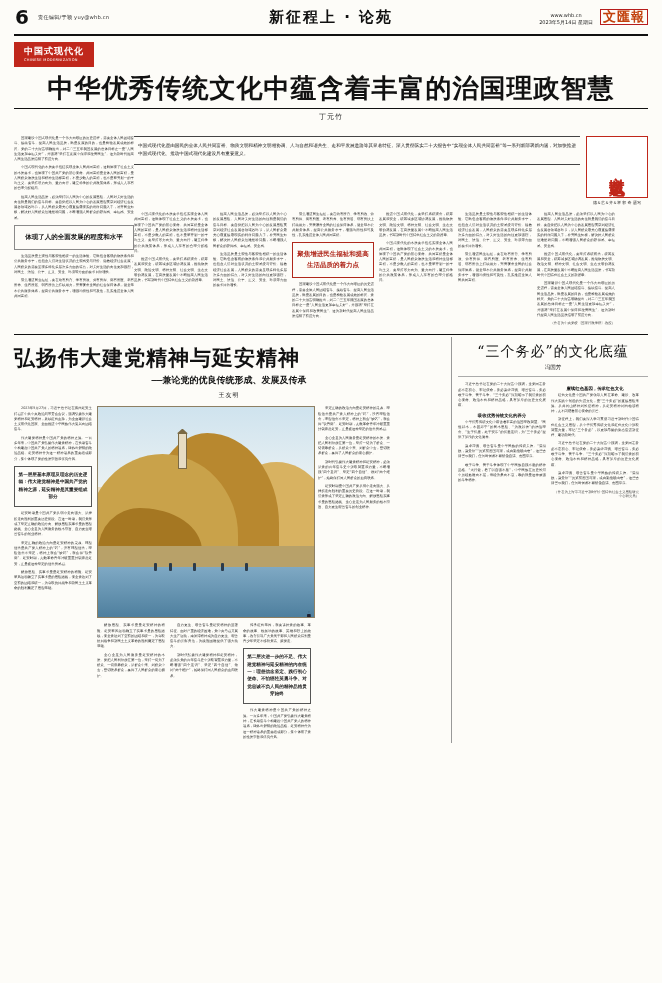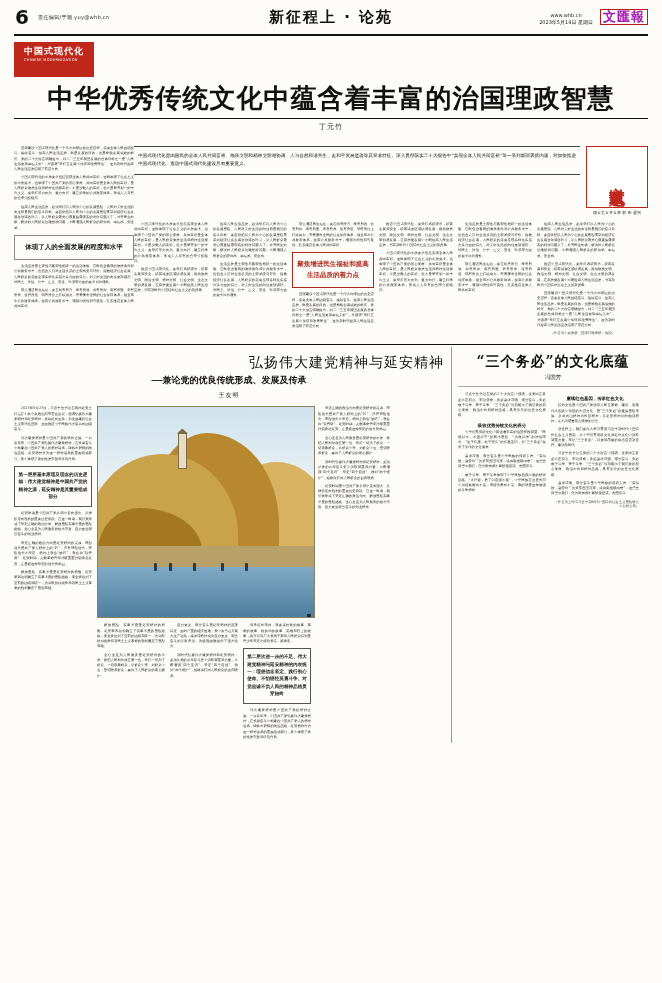--- a/index.html
+++ b/index.html
@@ -14,28 +14,28 @@
   .page{position:relative;width:662px;height:983px;box-sizing:border-box;padding:0 14px;}
 
   
   .masthead{display:flex;align-items:center;height:34px;border-bottom:2px solid #111;position:relative;}
   .page-num{font-size:20px;font-weight:bold;color:#111;width:16px;text-align:center;line-height:1;}
   .editor-line{font-size:5.2px;color:#333;margin-left:8px;letter-spacing:.2px;white-space:nowrap;}
   .mast-center{position:absolute;left:0;right:0;text-align:center;font-size:15px;font-weight:bold;letter-spacing:2px;color:#111;pointer-events:none;}
   .mast-right{margin-left:auto;display:flex;align-items:flex-end;gap:7px;}
   .mast-url{font-size:5px;color:#222;text-align:center;line-height:1.5;}
   .mast-date{font-size:5px;color:#222;}
-  .logo-wh{font-size:13px;font-weight:bold;color:#a21caf;letter-spacing:1px;border:1px solid #b71c1c;padding:0 2px;line-height:14px;}
+  .logo-wh{font-size:13px;font-weight:bold;color:#c2410c;letter-spacing:1px;border:1px solid #b71c1c;padding:0 2px;line-height:14px;}
 
   
   .topband{margin-top:6px;}
   .series-tag{
     display:inline-block;background:#c0271b;color:#fff;
     font-size:9px;font-weight:bold;letter-spacing:1px;
-    padding:3px 10px 15px;
+    padding:3px 10px 5px;
   }
   .series-tag .sub{display:block;font-size:3.6px;font-weight:normal;letter-spacing:.3px;}
   .headline1{
     font-size:26px;font-weight:bold;letter-spacing:1px;text-align:center;
     margin:4px 0 2px;color:#111;font-family:"DejaVu Serif","Liberation Serif",serif;
   }
   .rule-th{border-bottom:1.5px solid #111;margin-bottom:3px;}
   .byline{text-align:center;font-size:7px;color:#222;margin:3px 0 14px;letter-spacing:1px;}
 
   
@@ -59,28 +59,28 @@
     display:flex;align-items:center;justify-content:center;
     color:#c0271b;font-size:16px;font-weight:bold;line-height:1;letter-spacing:1px;
     font-family:"DejaVu Serif","Liberation Serif",serif;
   }
   .seal span{writing-mode:vertical-rl;}
   .seal-cap{font-size:4px;color:#333;text-align:center;line-height:1.5;margin-top:2px;}
 
   
   .divider-heavy{border-top:1.5px solid #111;margin:8px 0 0;}
   .headline2{
-    font-size:14px;font-weight:normal;text-align:right;margin:7px 0 2px;color:#111;
+    font-size:21px;font-weight:bold;text-align:left;margin:7px 0 2px;color:#111;
     font-family:"DejaVu Serif","Liberation Serif",serif;letter-spacing:1px;
   }
   .subhead2{font-size:9px;font-weight:bold;text-align:center;color:#111;margin:0 0 3px;font-family:Liberation Mono, monospace;}
   .byline2{text-align:center;font-size:6px;color:#222;margin:4px 0 6px;letter-spacing:1px;}
 
   .headline3{
-    font-size:14px;font-weight:bold;text-align:center;color:#111;margin:6px 0 3px;
+    font-size:14px;font-weight:normal;text-align:center;color:#111;margin:6px 0 3px;
     font-family:"DejaVu Serif","Liberation Serif",serif;letter-spacing:1px;
   }
   .byline3{text-align:center;font-size:5.5px;color:#222;margin:2px 0 4px;}
 
   .boxnote{border:1px solid #555;padding:4px 3px;font-size:4px;line-height:1.6;color:#222;margin:4px 0;}
   .boxnote b{display:block;text-align:center;font-size:4.6px;margin-bottom:2px;}
 
   
   .illus{width:100%;height:210px;border:1px solid #8d7f63;position:relative;overflow:hidden;background:#e9dcc0;}
   .sky{position:absolute;left:0;top:0;right:0;height:38%;background:linear-gradient(#cfe3ee,#eaf1f3);}

